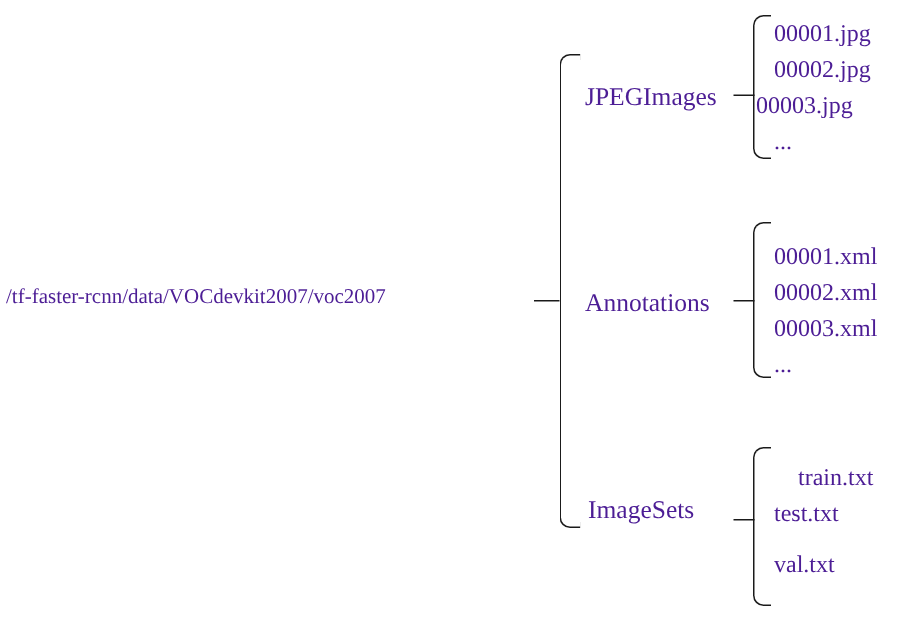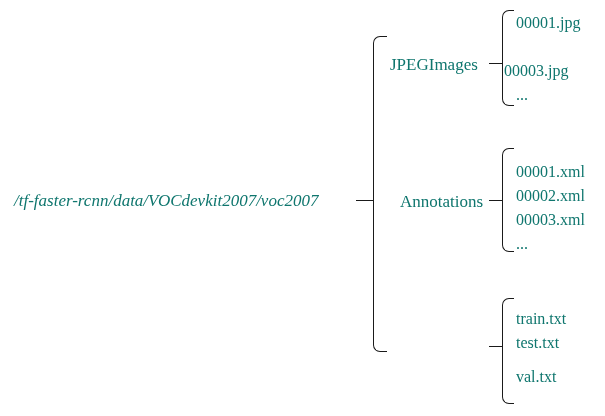--- a/index.html
+++ b/index.html
@@ -14,27 +14,26 @@
     background: #ffffff;
     overflow: hidden;
     font-family: "Liberation Serif", "DejaVu Serif", serif;
     color: #000000;
   }
   .txt {
     position: absolute;
     white-space: nowrap;
     font-size: 17px;
     line-height: 1;
-    color: #0f766e;
+    color: #4c1d95;
   }
   .root-label {
-    left: 14px;
+    left: 4px;
     top: 192px;
-    font-size: 17px;
-    font-style: italic;
+    font-size: 14px;
   }
   .branch-label {
     font-size: 17px;
   }
   .leaf-label {
     font-size: 16px;
   }
   
   .brace {
     position: absolute;
@@ -63,36 +62,38 @@
 
   <div class="brace" style="left:373px; top:36px; width:14px; height:316px;"></div>
 
   <div class="txt branch-label" style="left:390px; top:56px;">JPEGImages</div>
 
   <div class="tick" style="left:489px; top:63px; width:14px;"></div>
 
   <div class="brace" style="left:502px; top:10px; width:12px; height:96px;"></div>
 
   <div class="txt leaf-label" style="left:516px; top:15px;">00001.jpg</div>
+  <div class="txt leaf-label" style="left:516px; top:39px;">00002.jpg</div>
   <div class="txt leaf-label" style="left:504px; top:63px;">00003.jpg</div>
   <div class="txt leaf-label" style="left:516px; top:87px;">...</div>
 
-  <div class="txt branch-label" style="left:390px; top:193px;margin-left:10px;">Annotations</div>
+  <div class="txt branch-label" style="left:390px; top:193px;">Annotations</div>
 
   <div class="tick" style="left:489px; top:200px; width:14px;"></div>
 
   <div class="brace" style="left:502px; top:148px; width:12px; height:104px;"></div>
 
   <div class="txt leaf-label" style="left:516px; top:164px;">00001.xml</div>
   <div class="txt leaf-label" style="left:516px; top:188px;">00002.xml</div>
   <div class="txt leaf-label" style="left:516px; top:212px;">00003.xml</div>
   <div class="txt leaf-label" style="left:516px; top:236px;">...</div>
 
+  <div class="txt branch-label" style="left:392px; top:331px;">ImageSets</div>
 
   <div class="tick" style="left:489px; top:346px; width:14px;"></div>
 
   <div class="brace" style="left:502px; top:298px; width:12px; height:106px;"></div>
 
-  <div class="txt leaf-label" style="left:516px; top:311px;">train.txt</div>
+  <div class="txt leaf-label" style="left:532px; top:311px;">train.txt</div>
   <div class="txt leaf-label" style="left:516px; top:335px;">test.txt</div>
   <div class="txt leaf-label" style="left:516px; top:369px;">val.txt</div>
 
 </div>
 
 </body></html>

